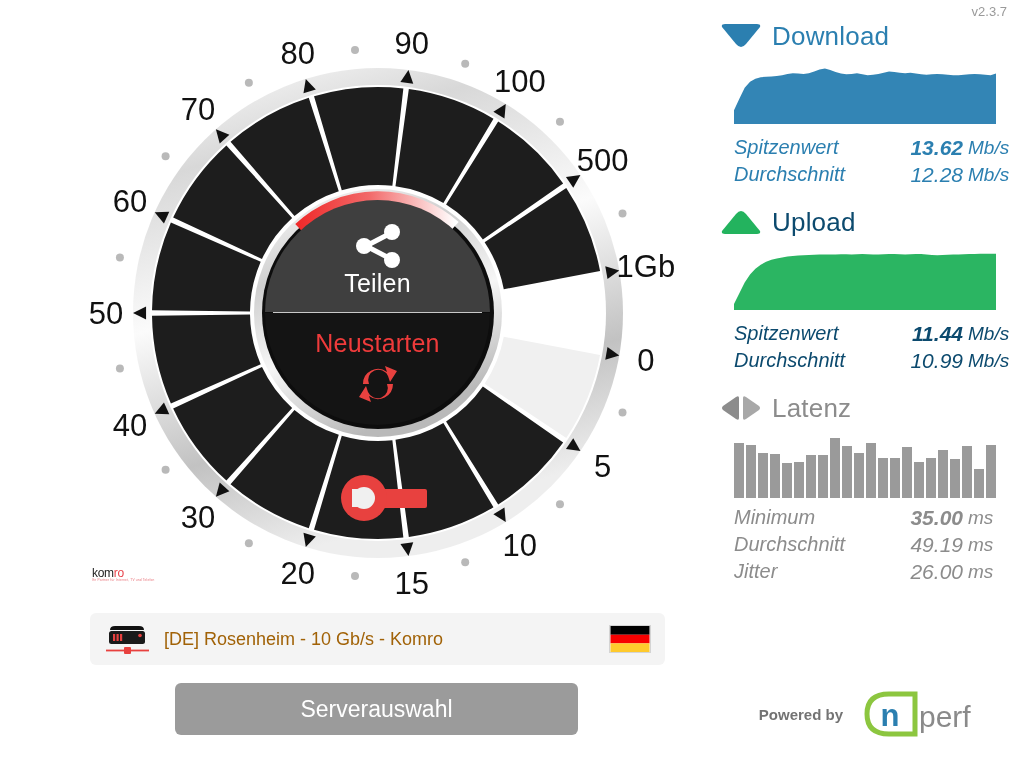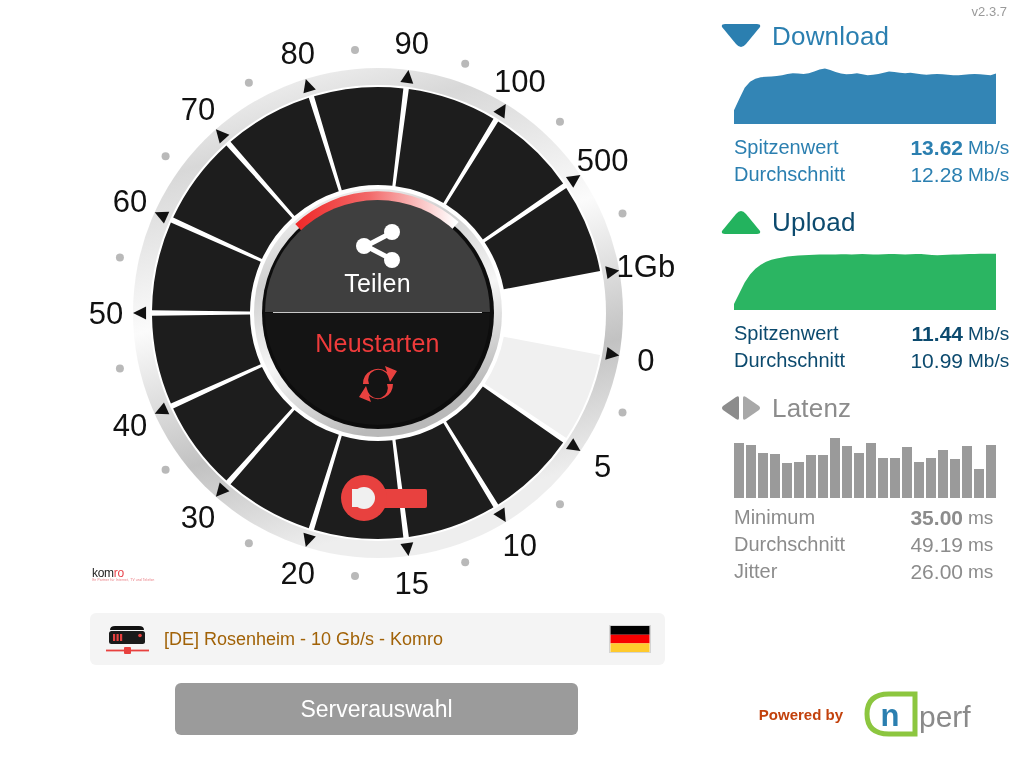--- a/index.html
+++ b/index.html
@@ -74,41 +74,42 @@
   #results { position: absolute; left: 720px; top: 18px; width: 290px; }
   .result-block { margin-bottom: 16px; }
   .result-head { display: flex; align-items: center; gap: 10px; height: 36px; }
   .result-title { font-size: 26px; letter-spacing: .2px; }
   .graph { width: 262px; height: 62px; margin-top: 8px; margin-left: 14px; }
   .rows { margin-top: 6px; }
   .row {
     display: flex; align-items: center;
     font-size: 20px; line-height: 27px;
     padding-left: 14px;
+    font-style: italic;
   }
   .row .label { flex: 0 0 auto; }
   .row .spacer { flex: 1 1 auto; }
   .row .value { font-weight: bold; font-size: 21px; }
   .row .value.thin { font-weight: normal; }
   .row .unit { font-size: 19px; margin-left: 5px; width: 42px; text-align: left; }
 
   .dl { color: #2b7fb0; }
   .ul { color: #0c4a6e; }
   .lt { color: #8c8c8c; }
 
   .latency-bars { display: flex; align-items: flex-end; gap: 2px;
                   height: 62px; width: 262px; margin-top: 10px; margin-left: 14px; }
   .latency-bars i { flex: 1 1 auto; background: #9a9a9a; display: block; }
 
   
   .powered {
     position: absolute; right: 18px; bottom: 30px;
     display: flex; align-items: center; gap: 12px;
   }
-  .powered-label { font-size: 15px; font-weight: bold; color: #c2410c; }
+  .powered-label { font-size: 15px; font-weight: bold; color: #737373; }
 </style>
 </head>
 <body>
 
 <div id="app">
 
   <div class="version">v2.3.7</div>
 
   <div id="gauge-panel">
     <svg id="gauge-svg" width="700" height="600" viewBox="0 0 700 600" aria-hidden="true">

